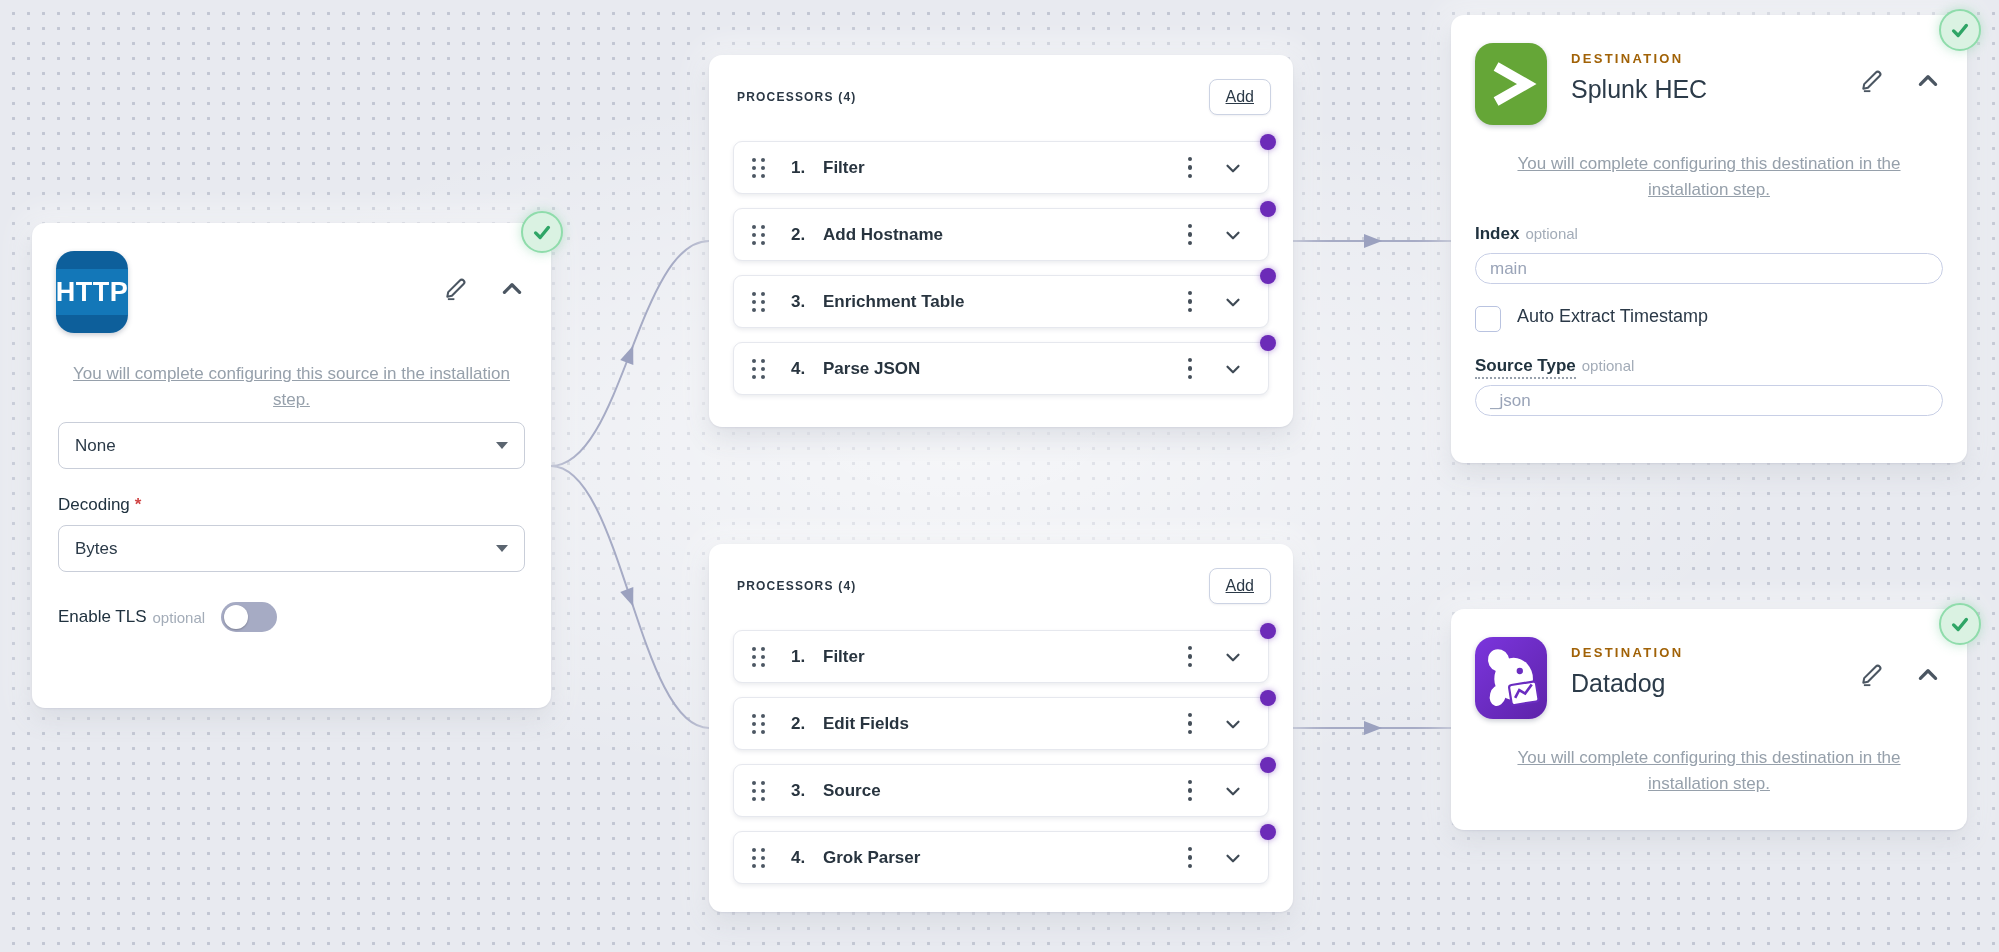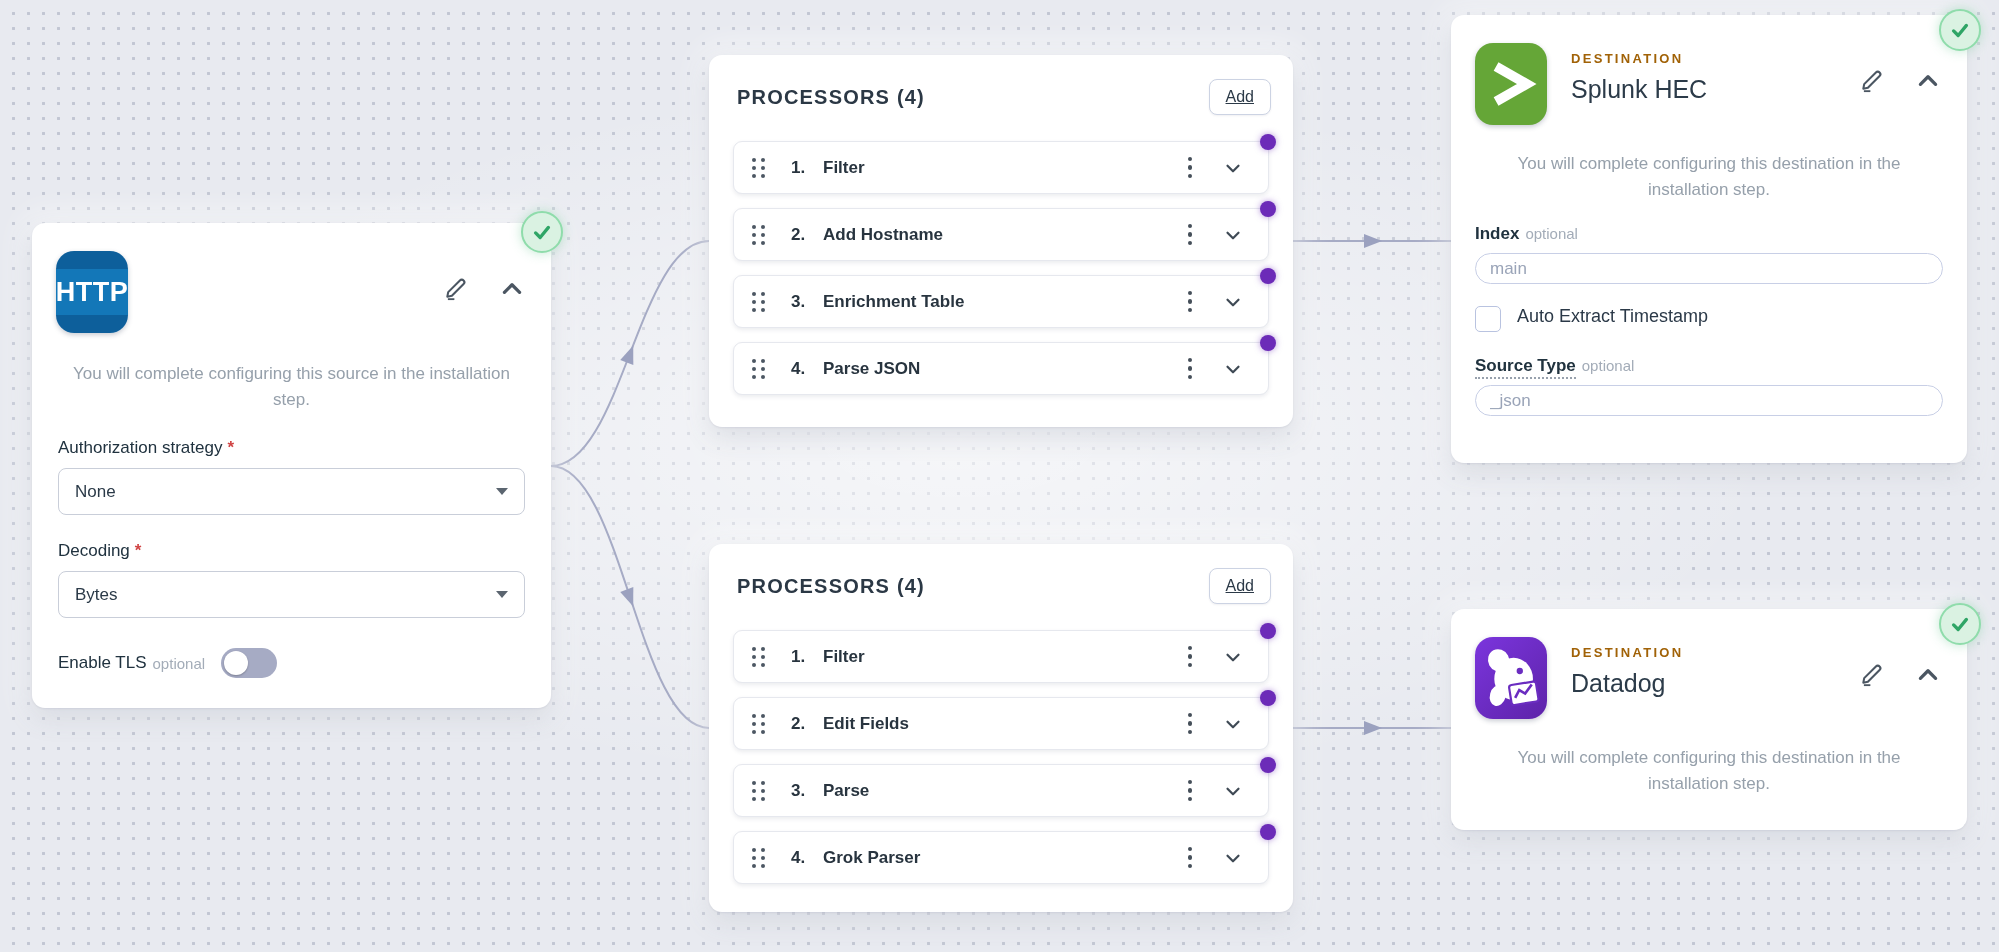--- a/index.html
+++ b/index.html
@@ -32,21 +32,21 @@
   .http-bg{background:linear-gradient(180deg,#0d5f9b 0%,#0d5f9b 22%,#1377b8 22%,#1377b8 78%,#0d5f9b 78%,#0d5f9b 100%);}
   .http-txt{color:#fff;font-weight:800;font-size:27px;letter-spacing:.5px;}
   .splunk-bg{background:#65a637;}
   .dd-bg{background:linear-gradient(135deg,#7b35dd 0%,#5d23a9 100%);}
   .titles{margin:8px 0 0 24px;min-width:0;}
   .eyebrow{font-size:13px;font-weight:700;letter-spacing:2.3px;color:#a16207;}
   .card-title{font-size:25px;font-weight:500;color:#2c3b49;margin-top:9px;white-space:nowrap;}
   .hdr-actions{margin-left:auto;display:flex;align-items:center;gap:26px;margin-top:22px;}
   .icon-btn{background:none;border:none;padding:2px;cursor:pointer;display:flex;align-items:center;}
   
-  .desc{margin:28px 36px 0 36px;text-align:center;font-size:17px;line-height:1.5;color:#96a0ab;}
+  .desc{margin:28px 36px 0 36px;text-align:center;font-size:17px;line-height:1.5;color:#96a0ab;text-decoration:underline;}
   .field{padding:0 26px;}
   .flabel{margin-top:26px;font-size:17px;font-weight:500;color:#20323f;}
   .flabel .req{color:#d04444;font-weight:700;margin-left:5px;}
   .flabel .opt,.opt{font-size:15px;color:#a3acb8;font-weight:400;margin-left:6px;}
   .dotted-u{border-bottom:2px dotted #98a1ad;padding-bottom:2px;font-weight:600;color:#21333f;}
   .select{
     margin-top:10px;height:45px;border:1px solid #c9ced9;border-radius:8px;background:#fff;
     display:flex;align-items:center;padding:0 16px;font-size:17px;color:#2b3a48;cursor:pointer;
   }
   .select .caret{margin-left:auto;width:0;height:0;border-left:6px solid transparent;border-right:6px solid transparent;border-top:7px solid #5b6570;}
@@ -56,21 +56,21 @@
   }
   .tinput::placeholder{color:#9aa4b8;}
   .toggle-row{display:flex;align-items:center;margin:30px 26px 0 26px;}
   .toggle{width:56px;height:30px;border-radius:15px;background:#a6abc4;margin-left:16px;position:relative;cursor:pointer;border:none;padding:0;}
   .toggle .knob{position:absolute;left:3px;top:3px;width:24px;height:24px;border-radius:50%;background:#fff;box-shadow:0 1px 2px rgba(0,0,0,.25);}
   .check-row{display:flex;align-items:flex-start;margin-top:22px;}
   .checkbox{width:26px;height:26px;border:1.5px solid #b9c3e0;border-radius:5px;background:#fff;box-sizing:border-box;cursor:pointer;padding:0;}
   .check-label{margin-left:16px;font-size:18px;color:#2b3948;}
   
   .proc-hdr{display:flex;align-items:center;justify-content:space-between;padding:24px 22px 0 28px;}
-  .proc-title{font-size:20px;font-weight:700;letter-spacing:1.2px;color:#2b3845;}
+  .proc-title{font-size:12px;font-weight:700;letter-spacing:1.2px;color:#2b3845;}
   .add-btn{background:#fff;border:1px solid #ccd3e3;border-radius:8px;padding:8px 16px;font-size:16px;color:#2b3947;font-family:inherit;cursor:pointer;box-shadow:0 1px 2px rgba(60,70,100,.08);text-decoration:underline;}
   .proc-list{margin:26px 24px 0 24px;display:flex;flex-direction:column;gap:14px;}
   .proc-item{position:relative;height:51px;background:#fff;border:1px solid #e6e8ee;border-radius:9px;
     display:flex;align-items:center;box-shadow:0 2px 4px rgba(60,70,100,.10);cursor:pointer;}
   .pdot{position:absolute;top:-8px;right:-8px;width:16px;height:16px;border-radius:50%;background:#6c2bb8;box-shadow:0 0 6px rgba(108,43,184,.5);}
   .drag{display:grid;grid-template-columns:repeat(2,4px);grid-template-rows:repeat(3,4px);gap:4px 5px;margin-left:16px;cursor:grab;background:none;border:none;padding:2px;}
   .drag i{width:4px;height:4px;border-radius:50%;background:#4c5763;}
   .pnum{margin-left:24px;font-size:17px;font-weight:700;color:#28343f;width:24px;}
   .pname{margin-left:8px;font-size:17px;font-weight:700;color:#28343f;}
   .kebab{margin-left:auto;display:flex;flex-direction:column;gap:4px;background:none;border:none;padding:4px;cursor:pointer;}
@@ -116,23 +116,20 @@
         </button>
         <button class="icon-btn">
           <svg width="26" height="26" viewBox="0 0 24 24" fill="none" stroke="#4b5662" stroke-width="3" stroke-linecap="round" stroke-linejoin="round">
               <polyline points="5,16 12,9 19,16"></polyline>
             </svg>
         </button>
       </div>
     </header>
     <p class="desc">You will complete configuring this source in the installation step.</p>
     <div class="field">
-      <div class="flabel">
-        <span>Authorization strategy</span><span class="req">*</span>
-      </div>
       <div class="select">
         <span>None</span>
         <span class="caret"></span>
       </div>
     </div>
     <div class="field">
       <div class="flabel">
         <span>Decoding</span><span class="req">*</span>
       </div>
       <div class="select">
@@ -306,21 +303,21 @@
         <span class="pdot"></span>
         <button class="drag">
             <i></i>
             <i></i>
             <i></i>
             <i></i>
             <i></i>
             <i></i>
           </button>
         <span class="pnum">3.</span>
-        <span class="pname">Parse</span>
+        <span class="pname">Source</span>
         <button class="kebab">
             <i></i>
             <i></i>
             <i></i>
           </button>
         <button class="chev-btn">
             <svg width="22" height="22" viewBox="0 0 24 24" fill="none" stroke="#3f4a55" stroke-width="2.4" stroke-linecap="round" stroke-linejoin="round">
               <polyline points="6,9.5 12,15.5 18,9.5"></polyline>
             </svg>
           </button>

